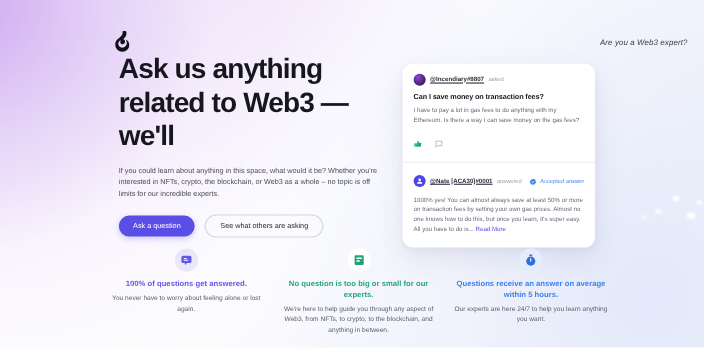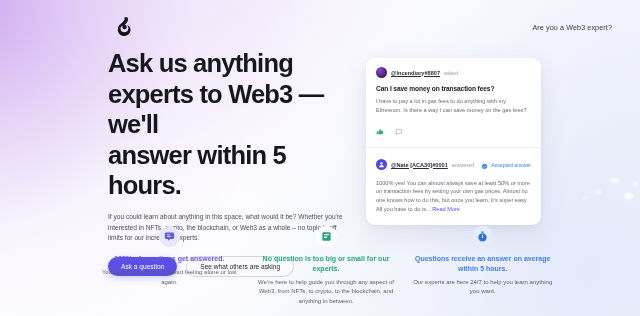--- a/index.html
+++ b/index.html
@@ -19,22 +19,22 @@
       radial-gradient(circle at -4% 2%, rgba(205,168,240,0.95) 0%, rgba(221,196,245,0.7) 16%, rgba(238,226,250,0.38) 30%, rgba(255,255,255,0) 48%),
       radial-gradient(circle at 34% -10%, rgba(240,228,250,0.75) 0%, rgba(255,255,255,0) 42%),
       linear-gradient(150deg, #f6f1fc 0%, #ffffff 38%, #fbfbfe 62%, #eef1fa 100%);
   }
 
   
   .bokeh { position: absolute; border-radius: 50%; background: #ffffff; filter: blur(1.4px); pointer-events: none; }
 
   
   .header {
-    position: absolute; top: 5px; left: 0; right: 0; height: 44px;
-    display: flex; align-items: center; padding: 0 28px;
+    position: absolute; top: 16px; left: 0; right: 0; height: 44px;
+    display: flex; align-items: center; padding: 0 15px; font-style: italic;
   }
   .logo { width: 26px; height: 26px; margin-left: 82px; display: flex; align-items: center; justify-content: center; }
   .nav-right { margin-left: auto; display: flex; align-items: center; }
   .nav-link {
     font-size: 7.2px; color: #3a3a46; letter-spacing: .1px;
     text-decoration: none; white-space: nowrap;
   }
 
   
   .hero {
@@ -140,22 +140,21 @@
       </svg>
     </div>
     <div class="nav-right">
       <a class="nav-link" href="#">Are you a Web3 expert?</a>
     </div>
   </div>
 
   <div class="hero">
     <h1 class="hero-title">
       <span>Ask us anything</span><br>
-      <span>experts to Web3 — we'll</span><br>
-      <span>answer within 5 hours.</span>
+      <span>related to Web3 — we'll</span><br>
     </h1>
     <p class="hero-sub">If you could learn about anything in this space, what would it be? Whether you're interested in NFTs, crypto, the blockchain, or Web3 as a whole – no topic is off limits for our incredible experts.</p>
     <div class="hero-actions">
       <button class="btn btn-primary">Ask a question</button>
       <button class="btn btn-ghost">See what others are asking</button>
     </div>
   </div>
 
   <div class="qa-card">
 

